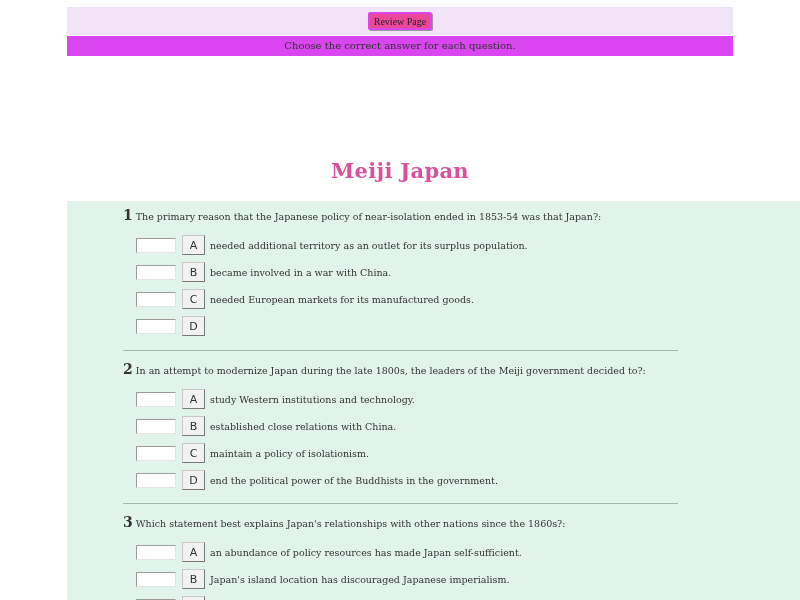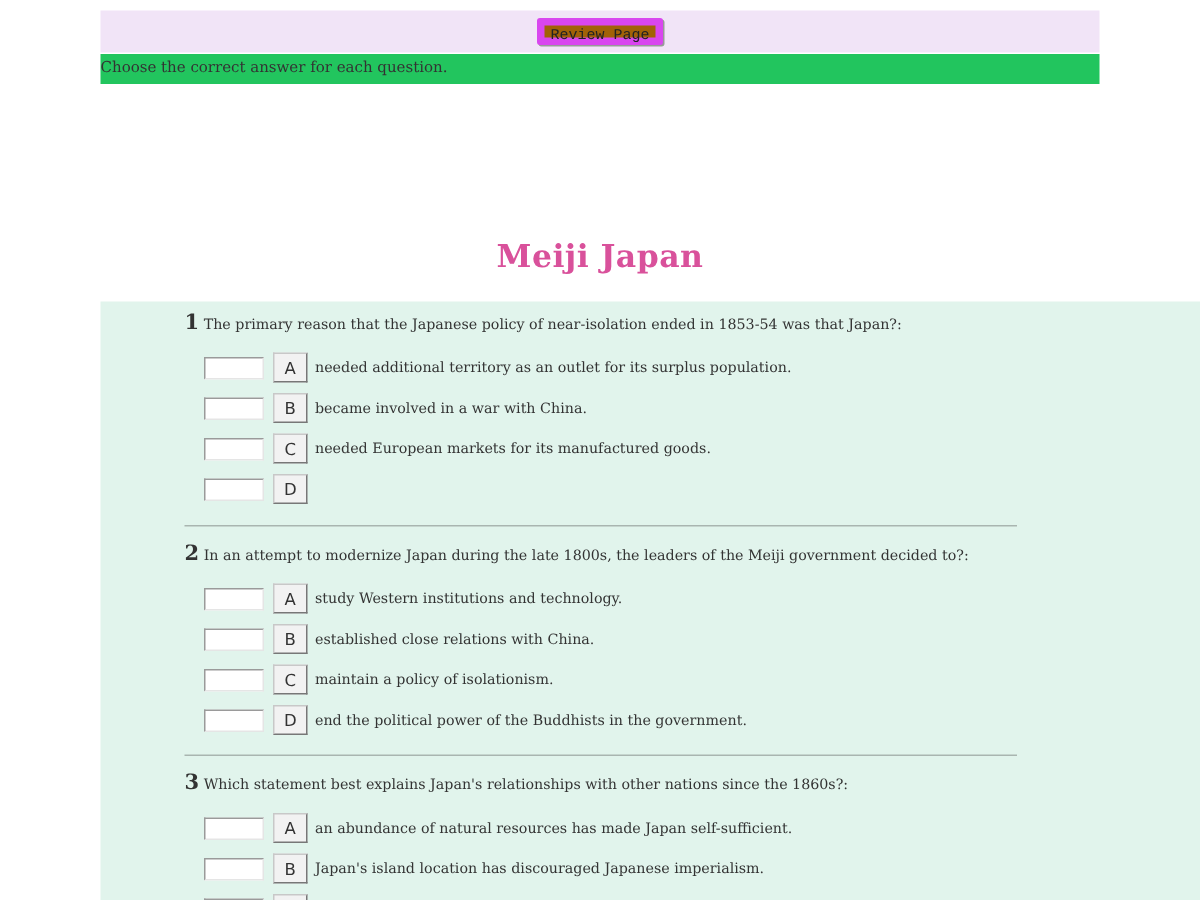--- a/index.html
+++ b/index.html
@@ -1,19 +1,19 @@
 <!DOCTYPE html>
 <html><head>
 <meta charset="utf-8">
 <style>
   html, body { margin: 0; padding: 0; background: #ffffff; }
   body { width: 800px; height: 600px; overflow: hidden; position: relative; font-family: "DejaVu Serif", serif; color: #333; }
   .topbar { position: absolute; left: 67px; top: 7px; width: 666px; height: 28px; background: #f1e4f7; display: flex; align-items: center; justify-content: center; }
-  .review-btn { font-family: Liberation Mono, monospace; font-size: 10px; padding: 2px 4px; background: #a16207; border: 5px solid #d946ef; border-radius: 2px; box-shadow: 1px 1px 0 #999; color: #222; height: 18px; line-height: 12px; cursor: pointer; }
-  .instr { position: absolute; left: 67px; top: 36px; width: 666px; height: 20px; background: #22c55e; font-size: 10px; line-height: 20px; text-align: left; color: #333; }
+  .review-btn { font-family: Liberation Serif, serif; font-size: 10px; padding: 2px 4px; background: #ec4899; border: 2px solid #d946ef; border-radius: 2px; box-shadow: 1px 1px 0 #999; color: #222; height: 18px; line-height: 12px; cursor: pointer; }
+  .instr { position: absolute; left: 67px; top: 36px; width: 666px; height: 20px; background: #d946ef; font-size: 10px; line-height: 20px; text-align: center; color: #333; }
   .title { position: absolute; left: 0; width: 800px; top: 158px; text-align: center; font-size: 21px; font-weight: bold; color: #d9519b; font-family: "DejaVu Serif", serif; letter-spacing: 0.3px; }
   .quiz { position: absolute; left: 67px; top: 201px; width: 778px; height: 399px; background: #e1f4ec; }
   .q { position: absolute; left: 56px; width: 555px; }
   .qhead { font-size: 9.5px; color: #333; white-space: nowrap; }
   .qnum { font-size: 14px; font-weight: bold; color: #333; margin-right: 3px; }
   .opt { position: absolute; left: 13px; height: 22px; display: flex; align-items: center; }
   .ans-input { width: 40px; height: 15px; border: 1px solid #9a9a9a; border-right-color: #e5e5e5; border-bottom-color: #e5e5e5; background: #fff; box-sizing: border-box; margin: 0; padding: 0; }
   .letter-btn { margin-left: 6px; width: 23px; height: 20px; box-sizing: border-box; background: #f2f2f2; border: 1px solid #c8c8c8; border-right: 1px solid #777; border-bottom: 1px solid #777; font-family: "DejaVu Sans", sans-serif; font-size: 11px; color: #333; display: flex; align-items: center; justify-content: center; cursor: pointer; }
   .opt-text { margin-left: 5px; font-size: 9.5px; color: #333; white-space: nowrap; }
   .sep { position: absolute; left: 56px; width: 555px; height: 0; border-top: 1px solid #a9b5b0; }
@@ -91,21 +91,21 @@
 
   <div class="q" style="top:313px;">
     <div class="qhead">
       <span class="qnum">3</span><span>Which statement best explains Japan's relationships with other nations since the 1860s?:</span>
     </div>
   </div>
   <div class="q" style="top:0;">
     <div class="opt" style="top:340px;">
       <input class="ans-input" value="" style="">
       <div class="letter-btn">A</div>
-      <span class="opt-text">an abundance of natural resources has made Japan self-sufficient.</span>
+      <span class="opt-text">an abundance of policy resources has made Japan self-sufficient.</span>
     </div>
     <div class="opt" style="top:367px;">
       <input class="ans-input" value="" style="">
       <div class="letter-btn">B</div>
       <span class="opt-text">Japan's island location has discouraged Japanese imperialism.</span>
     </div>
     <div class="opt" style="top:394px;">
       <input class="ans-input" value="" style="">
       <div class="letter-btn"></div>
     </div>

